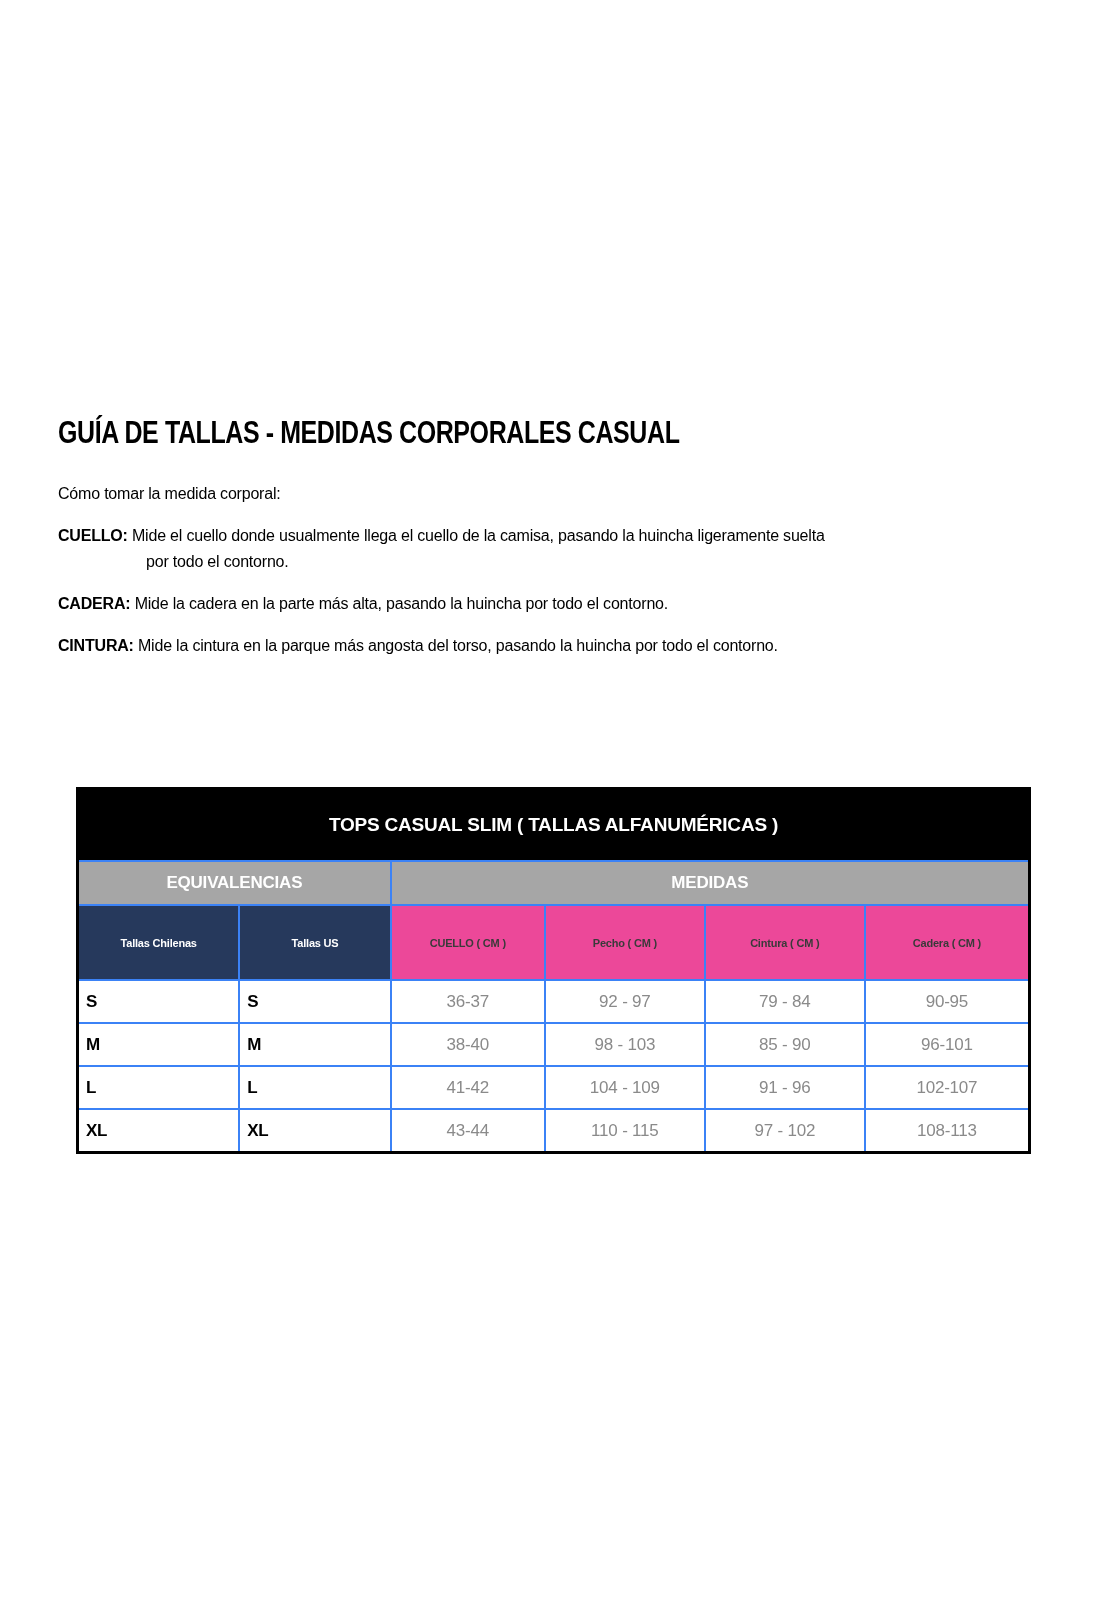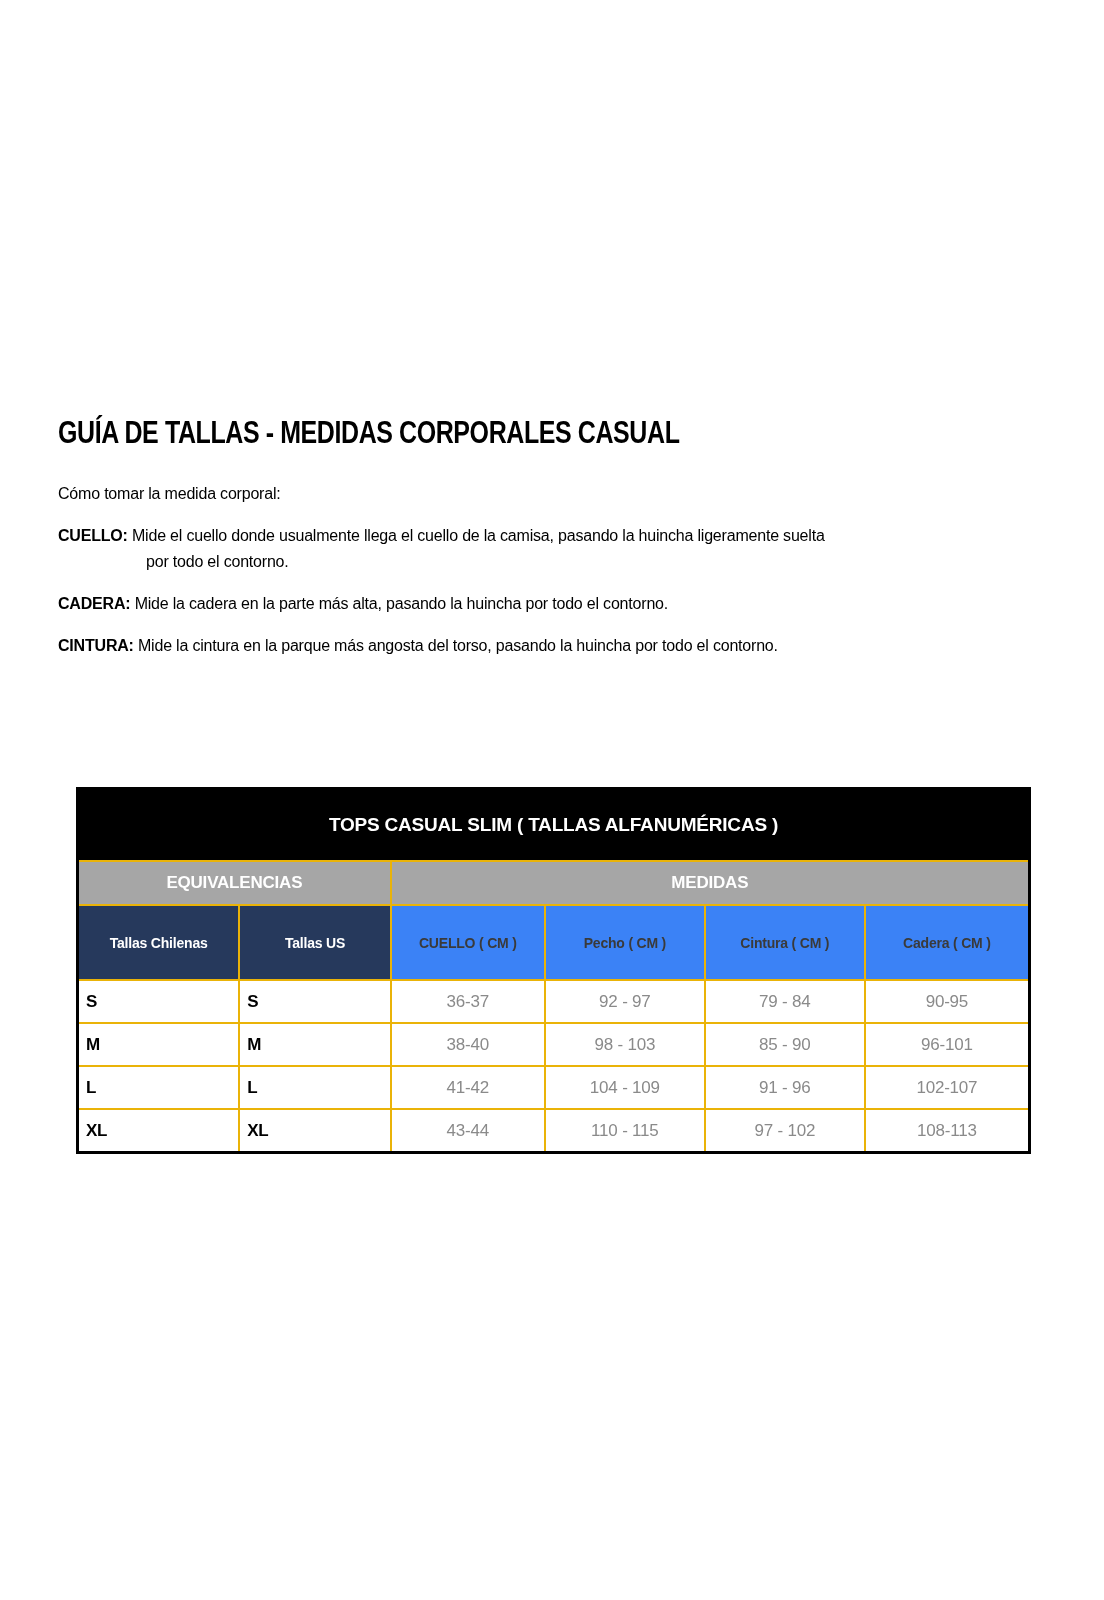--- a/index.html
+++ b/index.html
@@ -52,21 +52,21 @@
     top: 787px;
     width: 955px;
   }
   table.size-table {
     width: 100%;
     border-collapse: collapse;
     table-layout: fixed;
     border: 3px solid #000;
   }
   table.size-table th, table.size-table td {
-    border: 2px solid #eab308;
+    border: 2px solid #3b82f6;
     padding: 0;
     overflow: hidden;
     margin-top: 45px;
   }
   td.sep, th.sep { border-left-width: 4px; }
 
   tr.title-row th {
     height: 70px;
     background: #000000;
     color: #ffffff;
@@ -77,23 +77,23 @@
   }
   tr.group-row th {
     height: 42px;
     background: #a6a6a6;
     color: #ffffff;
     font-size: 17px;
     font-weight: bold;
     text-align: center;
     letter-spacing: -0.2px;
   }
-  tr.col-row th { height: 73px; font-size: 14px; font-weight: bold; text-align: center; letter-spacing: -0.2px; }
+  tr.col-row th { height: 73px; font-size: 11px; font-weight: bold; text-align: center; letter-spacing: -0.2px; }
   tr.col-row th.navy  { background: #26395c; color: #ffffff; }
-  tr.col-row th.light { background: #3b82f6; color: #3a3a3a; }
+  tr.col-row th.light { background: #ec4899; color: #3a3a3a; }
 
   tr.data-row td { height: 41px; background: #ffffff; font-size: 17px; }
   tr.data-row td.size {
     text-align: left;
     padding-left: 7px;
     font-weight: bold;
     color: #000000;
     letter-spacing: -0.3px;
   }
   tr.data-row td.val {

